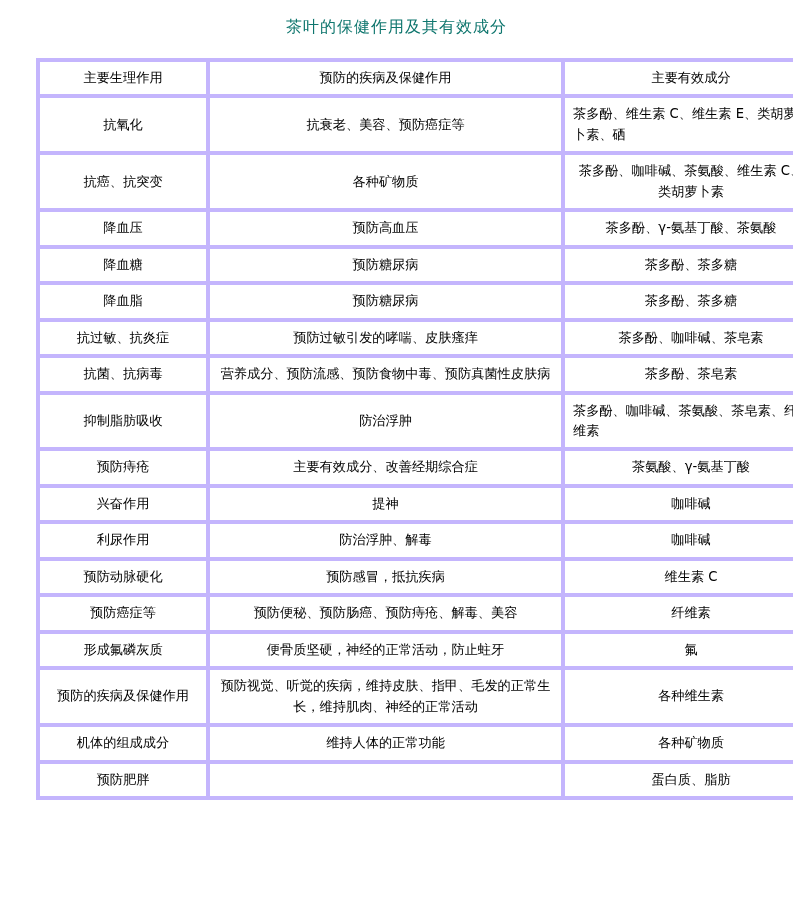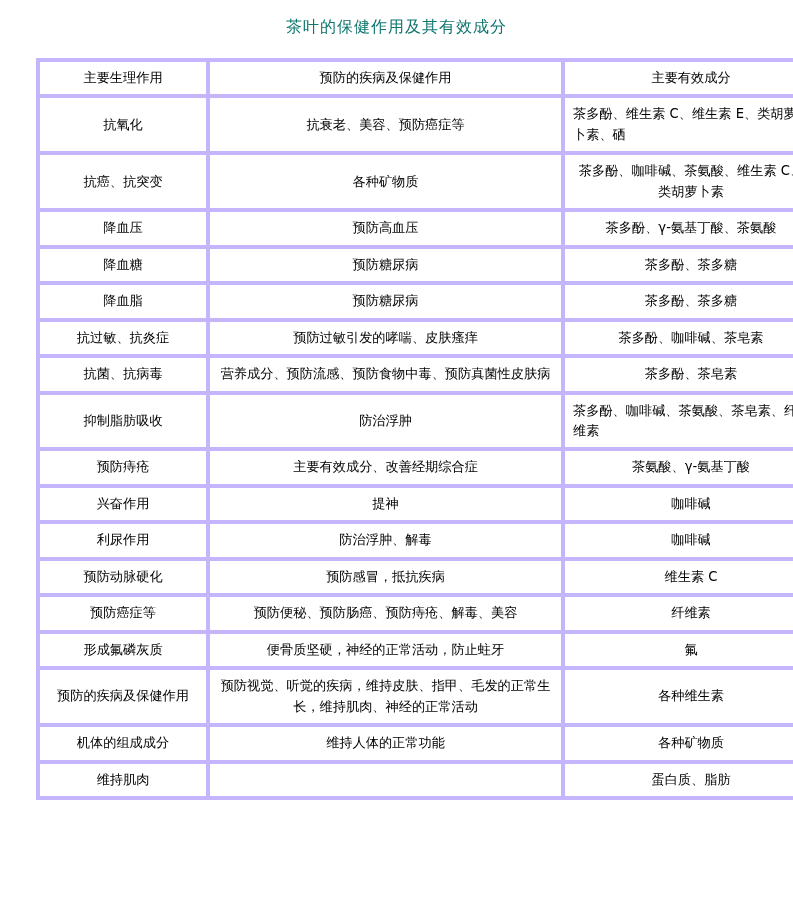--- a/index.html
+++ b/index.html
@@ -150,20 +150,20 @@
             <td class="col-a">预防的疾病及保健作用</td>
             <td class="col-b">预防视觉、听觉的疾病，维持皮肤、指甲、毛发的正常生长，维持肌肉、神经的正常活动</td>
             <td class="col-c">各种维生素</td>
           </tr>
           <tr>
             <td class="col-a">机体的组成成分</td>
             <td class="col-b">维持人体的正常功能</td>
             <td class="col-c">各种矿物质</td>
           </tr>
           <tr>
-            <td class="col-a">维持肌肉</td>
+            <td class="col-a">预防肥胖</td>
             <td class="col-b"></td>
             <td class="col-c">蛋白质、脂肪</td>
           </tr>
         </tbody>
     </table>
   </div>
 </div>
 
 </body></html>

